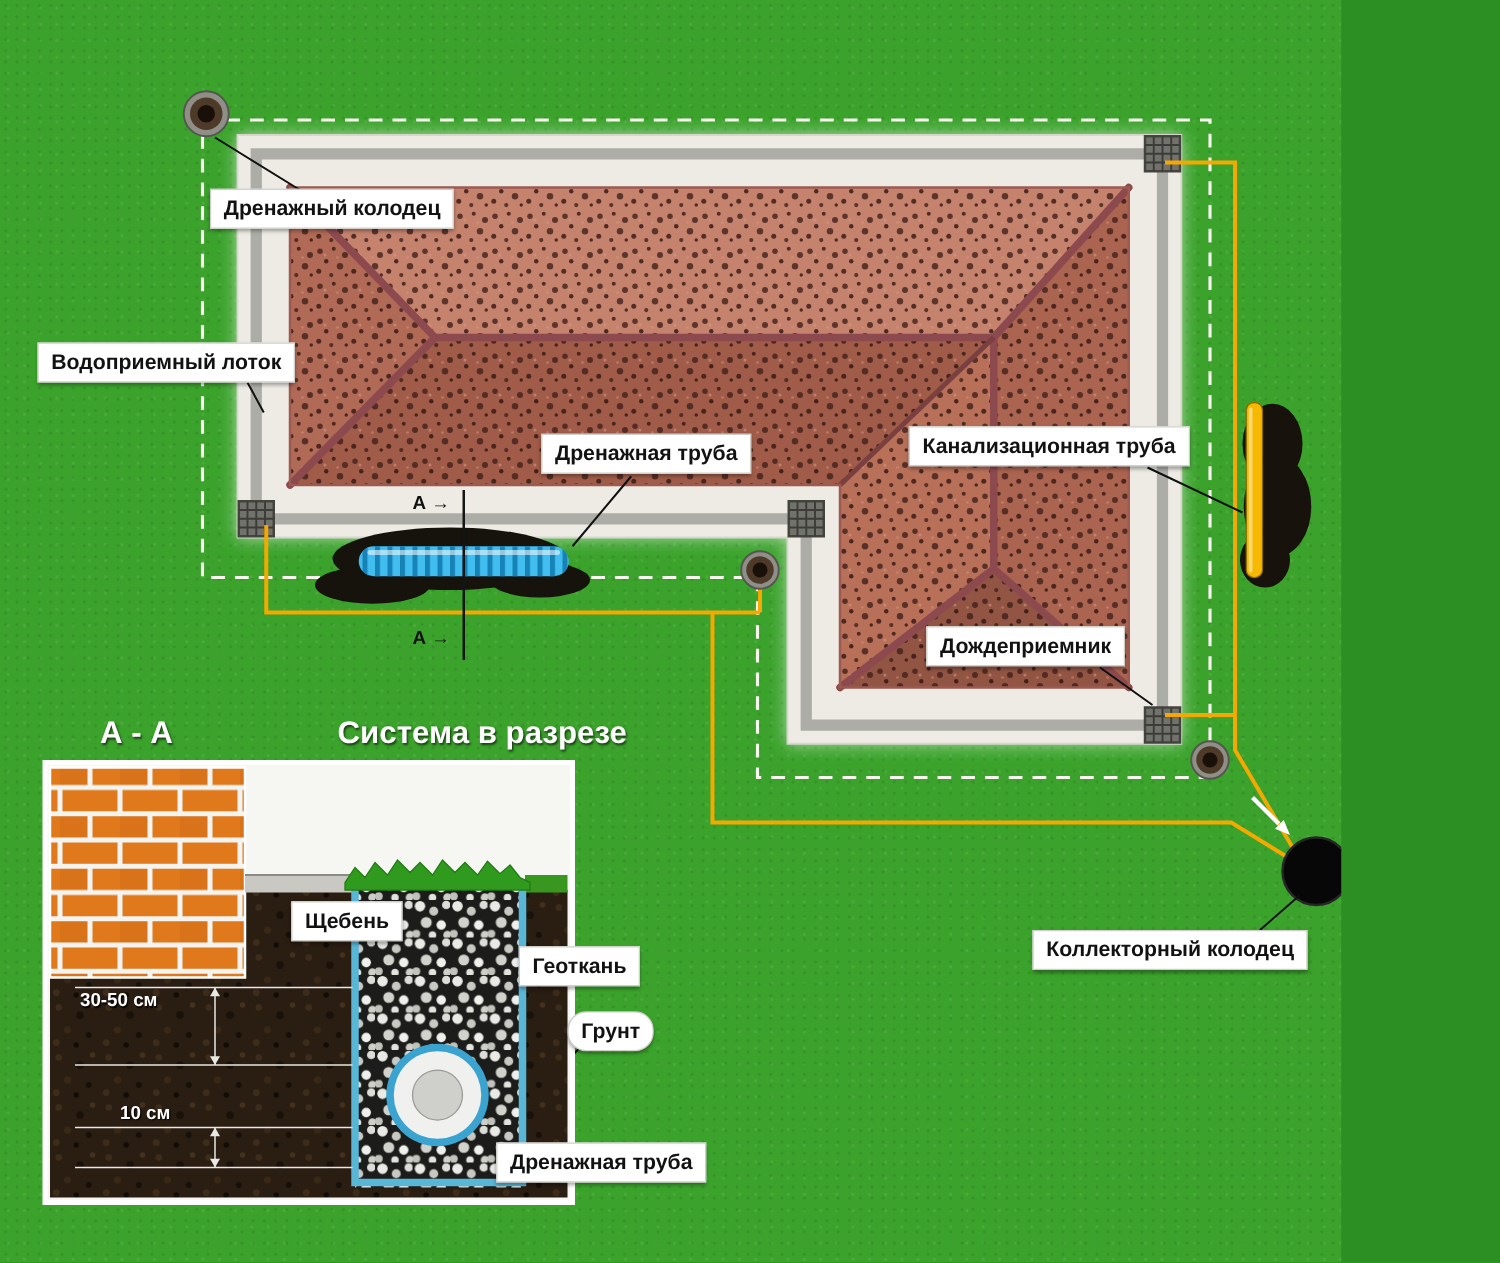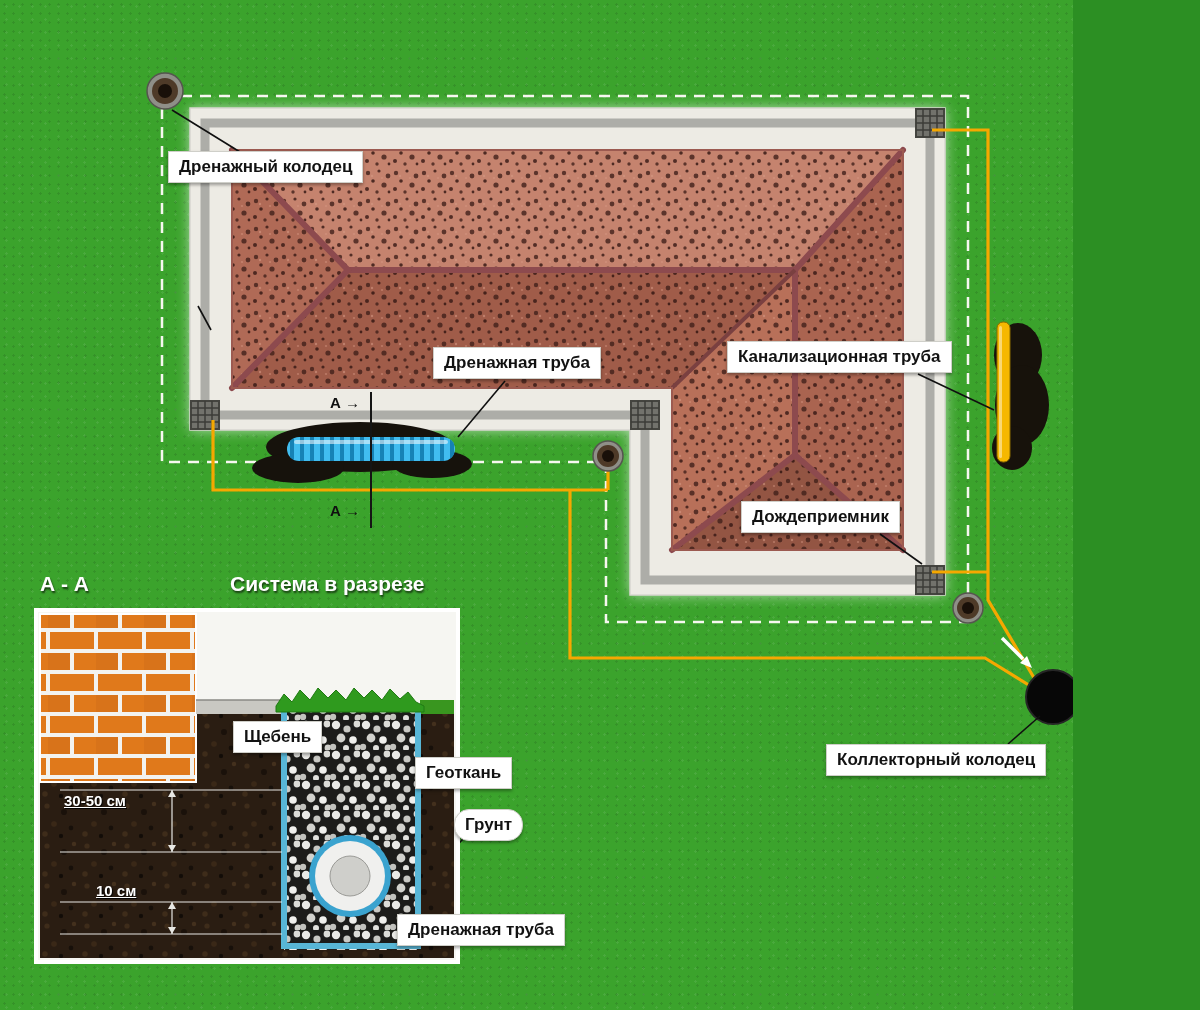--- a/index.html
+++ b/index.html
@@ -16,22 +16,22 @@
   .lbl{
     position:absolute;background:#ffffff;border:1px solid #cfcfc9;
     color:#121212;font-weight:700;font-size:17px;line-height:1;
     padding:6px 10px 7px;white-space:nowrap;z-index:20;
     box-shadow:0 2px 3px rgba(0,0,0,.35);
   }
   .freetext{
     position:absolute;color:#ffffff;font-weight:700;z-index:20;white-space:nowrap;
     text-shadow:1px 2px 2px rgba(0,0,0,.65);
   }
-  .sec-head{font-size:21px;}
-  .dim{font-size:15px;text-shadow:1px 1px 1px rgba(0,0,0,.9);text-decoration:underline;}
+  .sec-head{font-size:25px;margin-left:40px;}
+  .dim{font-size:15px;text-shadow:1px 1px 1px rgba(0,0,0,.9);}
   .cutmark{
     position:absolute;color:#101010;font-weight:700;font-size:15px;z-index:20;
     white-space:nowrap;text-shadow:none;
   }
 </style>
 </head>
 <body>
 
 <div class="stage">
 
@@ -233,20 +233,21 @@
       <polygon points="168,797 176,797 172,790"></polygon>
       <polygon points="168,845 176,845 172,852"></polygon>
       <polygon points="168,909 176,909 172,902"></polygon>
       <polygon points="168,927 176,927 172,934"></polygon>
     </g>
   </g>
 </svg>
 
 <div class="lbl" style="left:168px;top:151px;">Дренажный колодец</div>
 
+<div class="lbl" style="left:30px;top:274px;">Водоприемный лоток</div>
 
 <div class="lbl" style="left:433px;top:347px;">Дренажная труба</div>
 
 <div class="lbl" style="left:741px;top:501px;">Дождеприемник</div>
 
 <div class="lbl" style="left:727px;top:341px;">Канализационная труба</div>
 
 <div class="lbl" style="left:826px;top:744px;">Коллекторный колодец</div>
 
 <div class="cutmark" style="left:330px;top:394px;">А →</div>

